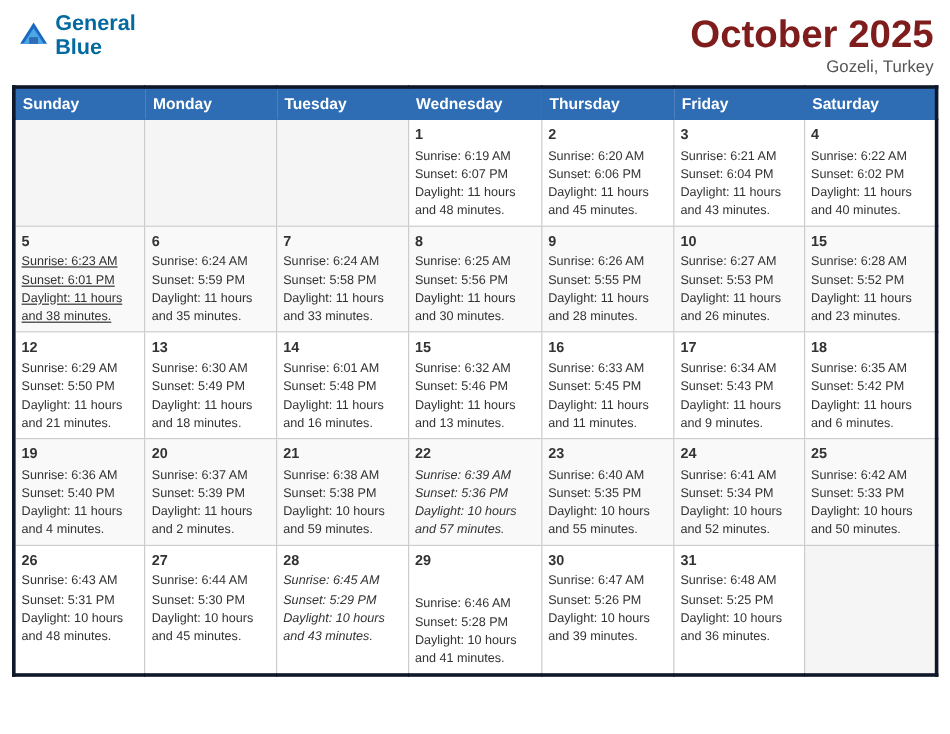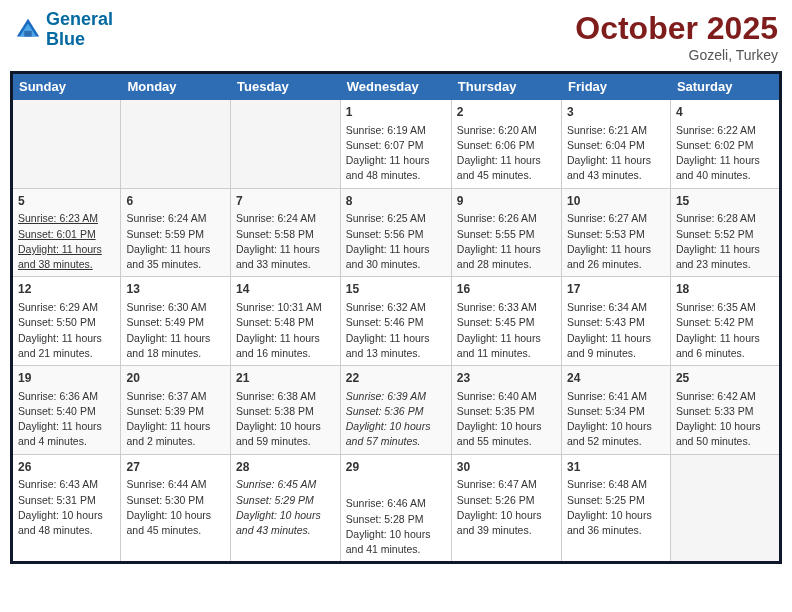--- a/index.html
+++ b/index.html
@@ -201,21 +201,21 @@
 Daylight: 11 hours and 21 minutes.</div>
         </td>
         <td>
           <span class="day-number">13</span>
           <div class="day-info" style="white-space: pre-line;">Sunrise: 6:30 AM
 Sunset: 5:49 PM
 Daylight: 11 hours and 18 minutes.</div>
         </td>
         <td>
           <span class="day-number">14</span>
-          <div class="day-info" style="white-space: pre-line;">Sunrise: 10:31 AM
+          <div class="day-info" style="white-space: pre-line;">Sunrise: 6:01 AM
 Sunset: 5:48 PM
 Daylight: 11 hours and 16 minutes.</div>
         </td>
         <td>
           <span class="day-number">15</span>
           <div class="day-info" style="white-space: pre-line;">Sunrise: 6:32 AM
 Sunset: 5:46 PM
 Daylight: 11 hours and 13 minutes.</div>
         </td>
         <td>

